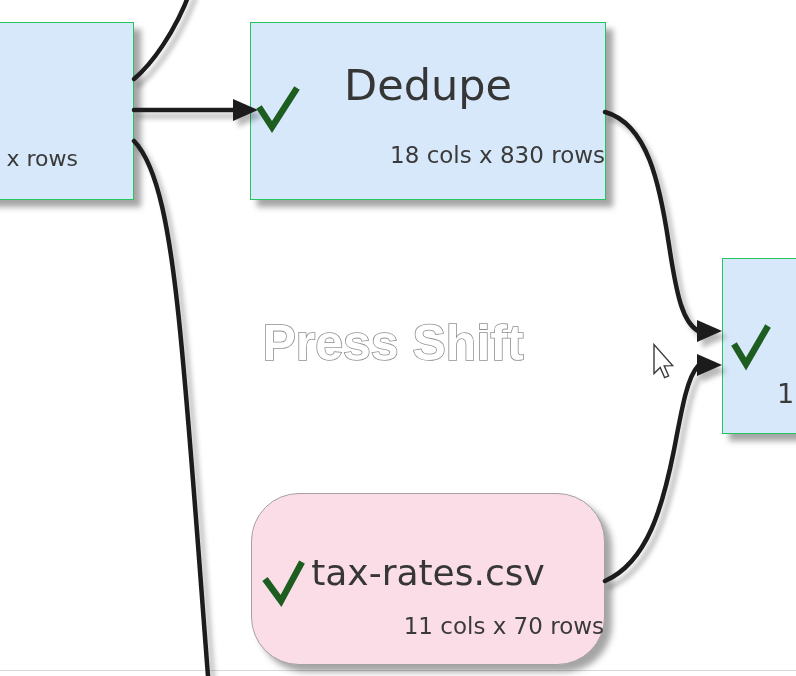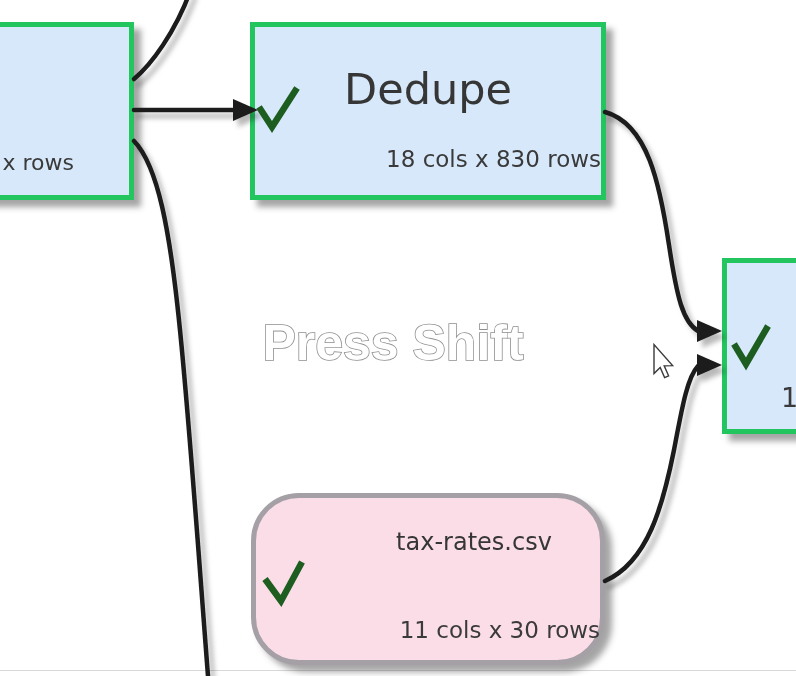--- a/index.html
+++ b/index.html
@@ -2,36 +2,36 @@
 <html><head>
 <meta charset="utf-8">
 <style>
   html,body{margin:0;padding:0;background:#ffffff;}
   .canvas{
     position:relative;width:796px;height:676px;overflow:hidden;
     background:#ffffff;font-family:"DejaVu Sans",sans-serif;
   }
   
   .node{
-    position:absolute;border:5px solid #22c55e;box-sizing:border-box;
+    position:absolute;border:1px solid #22c55e;box-sizing:border-box;
     box-shadow:7px 7px 6px rgba(40,40,40,0.42);z-index:1;
   }
   .node.blue{background:#d7e8fb;}
   .node.pink{background:#fbdde7;border-radius:48px;border-color:#a5a0a5;}
   .node-title{
     position:absolute;left:0;width:100%;text-align:center;
     color:#363636;line-height:1.05;white-space:nowrap;
   }
   .node-sub{
     position:absolute;left:0;width:100%;text-align:right;
     color:#3a3a3a;font-size:23px;line-height:1.05;white-space:nowrap;
   }
   .dedupe .node-title{top:40px;font-size:43px;}
   .dedupe .node-sub{top:120px;}
-  .tax .node-title{top:32px;font-size:24px;margin-left:46px;}
+  .tax .node-title{top:60px;font-size:36px;}
   .tax .node-sub{top:120px;}
   .left-sub{
     position:absolute;top:124px;right:55px;color:#3a3a3a;
     font-size:22px;line-height:1.05;white-space:nowrap;
   }
   .right-sub{
     position:absolute;top:121px;left:54px;color:#3a3a3a;
     font-size:27px;line-height:1.05;white-space:nowrap;
   }
   
@@ -67,21 +67,21 @@
     <span class="left-sub">x rows</span>
   </div>
 
   <div class="node blue dedupe" style="left:250px;top:22px;width:356px;height:178px;">
     <div class="node-title">Dedupe</div>
     <div class="node-sub">18 cols x 830 rows</div>
   </div>
 
   <div class="node pink tax" style="left:251px;top:493px;width:354px;height:172px;">
     <div class="node-title">tax-rates.csv</div>
-    <div class="node-sub">11 cols x 30 rows</div>
+    <div class="node-sub">11 cols x 70 rows</div>
   </div>
 
   <div class="node blue" style="left:722px;top:258px;width:250px;height:176px;">
     <span class="right-sub">1</span>
   </div>
 
   <svg class="overlay" width="796" height="676" viewBox="0 0 796 676">
     <defs>
       <filter id="connShadow" x="-20%" y="-20%" width="160%" height="160%">
         <feDropShadow dx="5" dy="6" stdDeviation="2.5" flood-color="#000000" flood-opacity="0.28"></feDropShadow>

